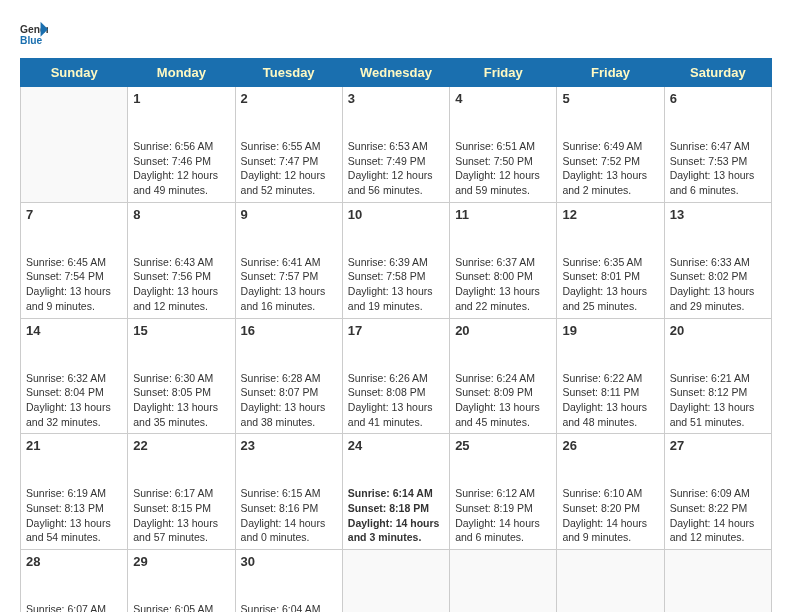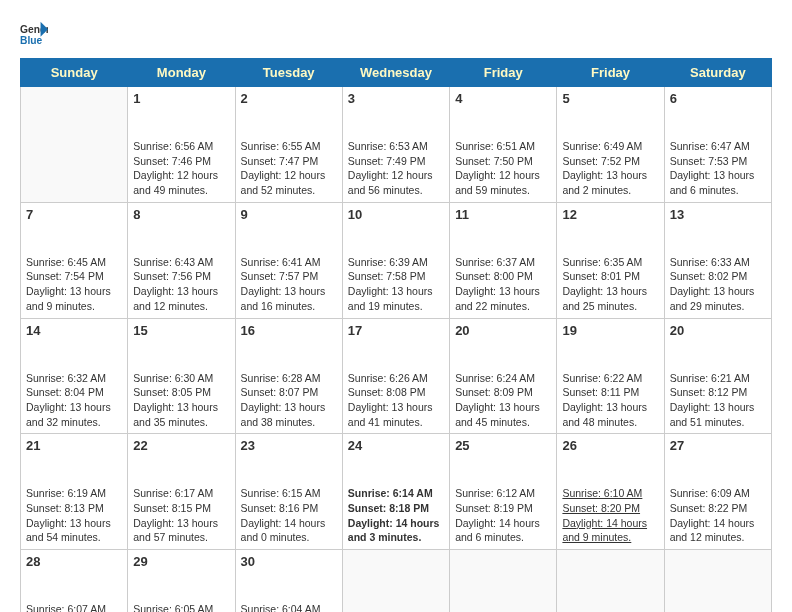--- a/index.html
+++ b/index.html
@@ -258,21 +258,21 @@
         </td>
         <td>
           <div class="day-num">25</div>
           <div class="day-info" style="white-space: pre-line;">Sunrise: 6:12 AM
 Sunset: 8:19 PM
 Daylight: 14 hours
 and 6 minutes.</div>
         </td>
         <td>
           <div class="day-num">26</div>
-          <div class="day-info" style="white-space: pre-line; text-decoration: underline;">Sunrise: 6:10 AM
+          <div class="day-info" style="white-space: pre-line;">Sunrise: 6:10 AM
 Sunset: 8:20 PM
 Daylight: 14 hours
 and 9 minutes.</div>
         </td>
         <td>
           <div class="day-num">27</div>
           <div class="day-info" style="white-space: pre-line;">Sunrise: 6:09 AM
 Sunset: 8:22 PM
 Daylight: 14 hours
 and 12 minutes.</div>

